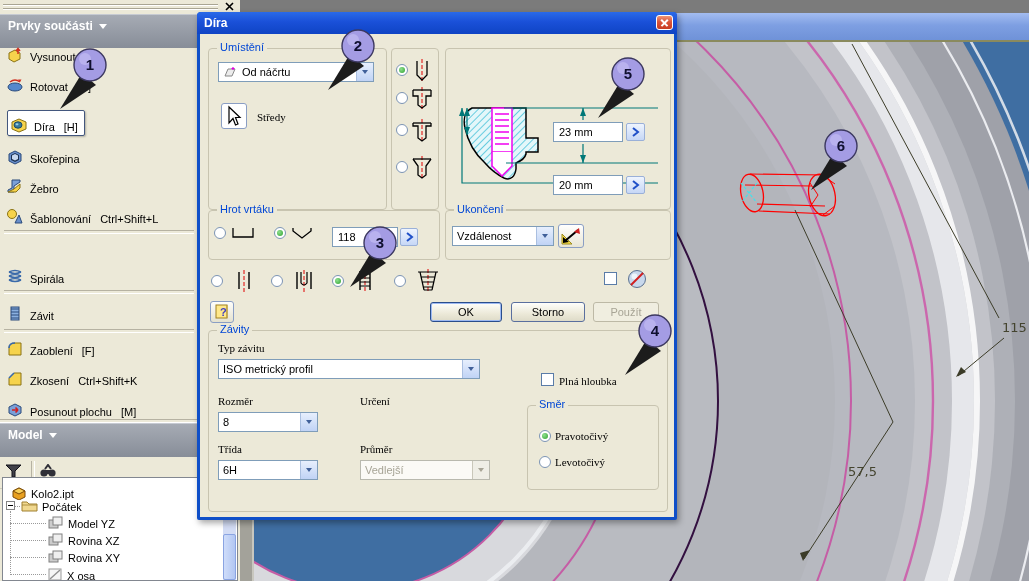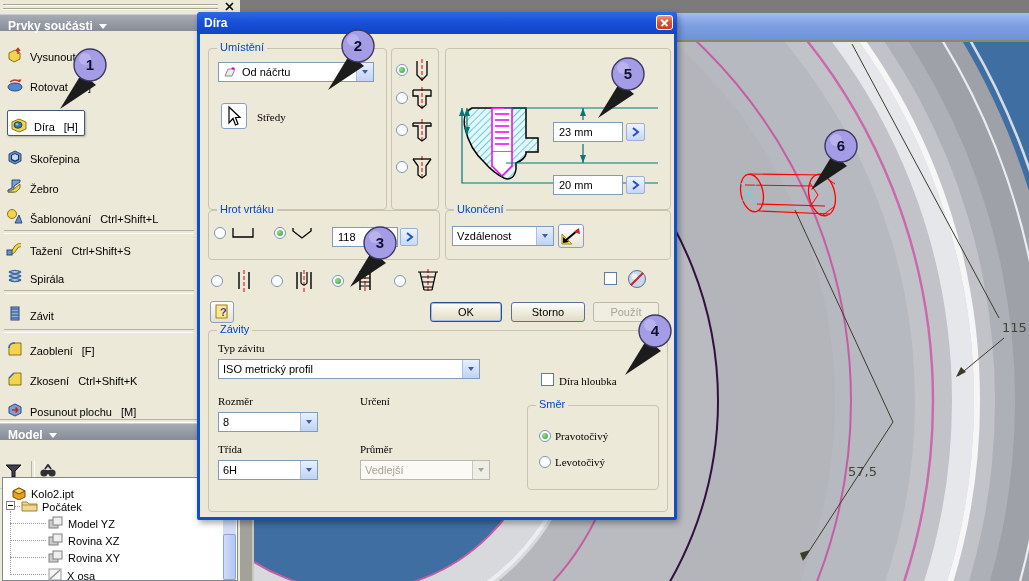--- a/index.html
+++ b/index.html
@@ -5,21 +5,21 @@
   html,body{margin:0;padding:0;background:#7b7b7b;font-family:"Liberation Sans",sans-serif;}
   .screen{position:relative;width:1029px;height:581px;overflow:hidden;background:#7b7b7b;}
   
   .grip-strip{position:absolute;left:0;top:0;width:240px;height:13px;background:#ece9d8;z-index:12;}
   .grip-line{position:absolute;left:3px;width:215px;height:1px;background:#fff;border-top:1px solid #a9a593;}
   .panel-x{position:absolute;right:4px;top:1px;width:13px;height:11px;display:flex;align-items:center;justify-content:center;}
   .doc-titlebar{position:absolute;left:240px;top:13px;width:789px;height:27px;background:linear-gradient(180deg,#a3bcf0,#7e9fe2 45%,#6f92d8);border-bottom:2px solid #8a8a5e;z-index:6;}
   .splitter{position:absolute;left:240px;top:42px;width:12px;height:539px;background:#a3a29a;border-right:2px solid #c8c7bf;z-index:6;}
   
   .left-panel{position:absolute;left:0;top:13px;width:240px;height:568px;background:#ece9d8;z-index:10;}
-  .bar-header{position:absolute;left:0;width:240px;height:17px;background:linear-gradient(180deg,#a6abb4,#878d98);color:#fff;font-weight:bold;font-size:12px;line-height:22px;padding-left:8px;box-sizing:border-box;border-top:1px solid #c6cad2;}
+  .bar-header{position:absolute;left:0;width:240px;height:34px;background:linear-gradient(180deg,#a6abb4,#878d98);color:#fff;font-weight:bold;font-size:12px;line-height:22px;padding-left:8px;box-sizing:border-box;border-top:1px solid #c6cad2;}
   .tri-down-w{display:inline-block;margin-left:6px;width:0;height:0;border-left:4px solid transparent;border-right:4px solid transparent;border-top:5px solid #fff;vertical-align:middle;}
   .pitem{position:absolute;left:6px;height:20px;display:flex;align-items:flex-end;font-size:11px;color:#000;white-space:nowrap;}
   .pitem .picon{width:18px;height:17px;margin-right:6px;flex:0 0 auto;}
   .pshort{margin-left:9px;}
   .pitem.sel{left:7px;background:#fff;border:1px solid #43577e;border-radius:2px;padding:2px 6px 2px 2px;box-shadow:1px 1px 2px rgba(0,0,0,.25);}
   .pdivider{position:absolute;left:4px;width:190px;height:2px;border-top:1px solid #b6b2a2;border-bottom:1px solid #fff;}
   .etch{position:absolute;left:0;width:240px;height:2px;border-top:1px solid #b6b2a2;border-bottom:1px solid #fff;}
   .mtoolbar{position:absolute;left:0;top:443px;width:240px;height:32px;border-bottom:1px solid #cfccbc;}
   .tool-ic{position:absolute;top:8px;}
   .tool-sep{position:absolute;left:31px;top:5px;width:2px;height:22px;border-left:1px solid #b6b2a2;border-right:1px solid #fff;}
@@ -181,29 +181,20 @@
     </div>
     <div class="pitem" style="top:192px">
       <span class="picon"><svg width="18" height="17">
             <circle cx="6" cy="6" r="4.5" fill="#f6d34c" stroke="#8a7314"></circle>
             <polygon points="9,15 16,15 13,7" fill="#6a90cc" stroke="#2a4a7a"></polygon>
           </svg></span>
       <span class="plabel">Šablonování</span>
       <span class="pshort">Ctrl+Shift+L</span>
     </div>
     <div class="pdivider" style="top:217px"></div>
-    <div class="pitem" style="top:224px">
-      <span class="picon"><svg width="18" height="17">
-            <path d="M3,13 Q7,13 9,9 Q11,5 15,5" stroke="#8a7314" stroke-width="4" fill="none"></path>
-            <path d="M3,13 Q7,13 9,9 Q11,5 15,5" stroke="#f6d34c" stroke-width="2.4" fill="none"></path>
-            <rect x="1" y="10" width="5" height="5" fill="#6a90cc" stroke="#2a4a7a"></rect>
-          </svg></span>
-      <span class="plabel">Tažení</span>
-      <span class="pshort">Ctrl+Shift+S</span>
-    </div>
     <div class="pitem" style="top:252px">
       <span class="picon"><svg width="18" height="17">
             <path d="M3,4 Q9,1 15,4 M3,8 Q9,5 15,8 M3,12 Q9,9 15,12 M3,4 Q9,7 15,4 M3,8 Q9,11 15,8 M3,12 Q9,15 15,12" stroke="#3a6aaa" stroke-width="1.4" fill="none"></path>
           </svg></span>
       <span class="plabel">Spirála</span>
       <span class="pshort"></span>
     </div>
     <div class="pdivider" style="top:277px"></div>
     <div class="pitem" style="top:289px">
       <span class="picon"><svg width="18" height="17">
@@ -519,21 +510,21 @@
     <span class="rlabel" style="left:163px;top:431px">Průměr</span>
     <div class="combo disabled" style="left:163px;top:448px;width:130px">
       <span class="ctext">
           <span>Vedlejší</span>
         </span>
       <span class="cbtn">
           <i></i>
         </span>
     </div>
     <div class="chk" style="left:344px;top:361px"></div>
-    <span class="rlabel" style="left:362px;top:363px">Díra hloubka</span>
+    <span class="rlabel" style="left:362px;top:363px">Plná hloubka</span>
     <div class="grp" style="left:330px;top:393px;width:130px;height:83px">
       <span class="glabel">Směr</span>
     </div>
     <span class="radio on" style="left:342px;top:418px"></span>
     <span class="rlabel" style="left:358px;top:418px">Pravotočivý</span>
     <span class="radio" style="left:342px;top:444px"></span>
     <span class="rlabel" style="left:358px;top:444px">Levotočivý</span>
   </div>
 
   <div class="balloon" style="left:54px;top:47px">

